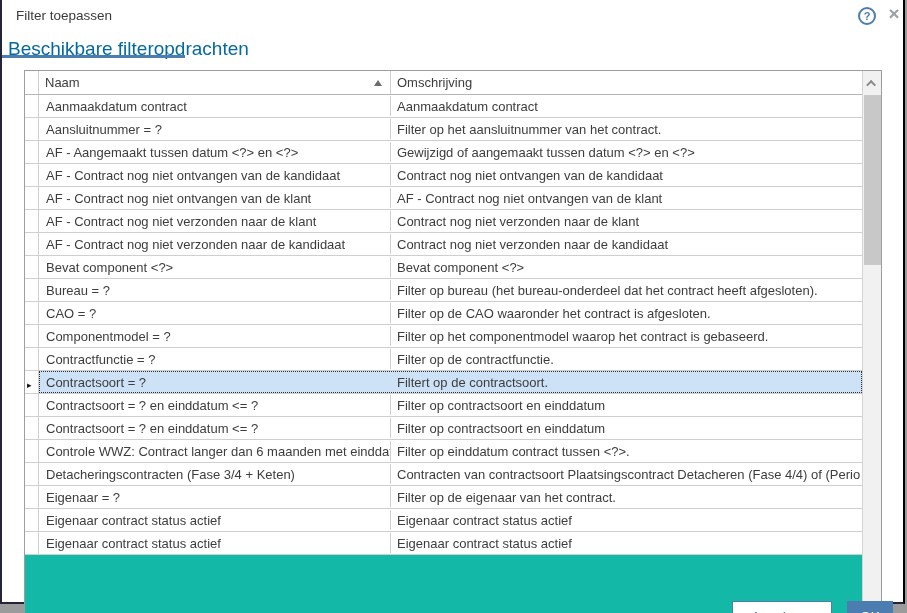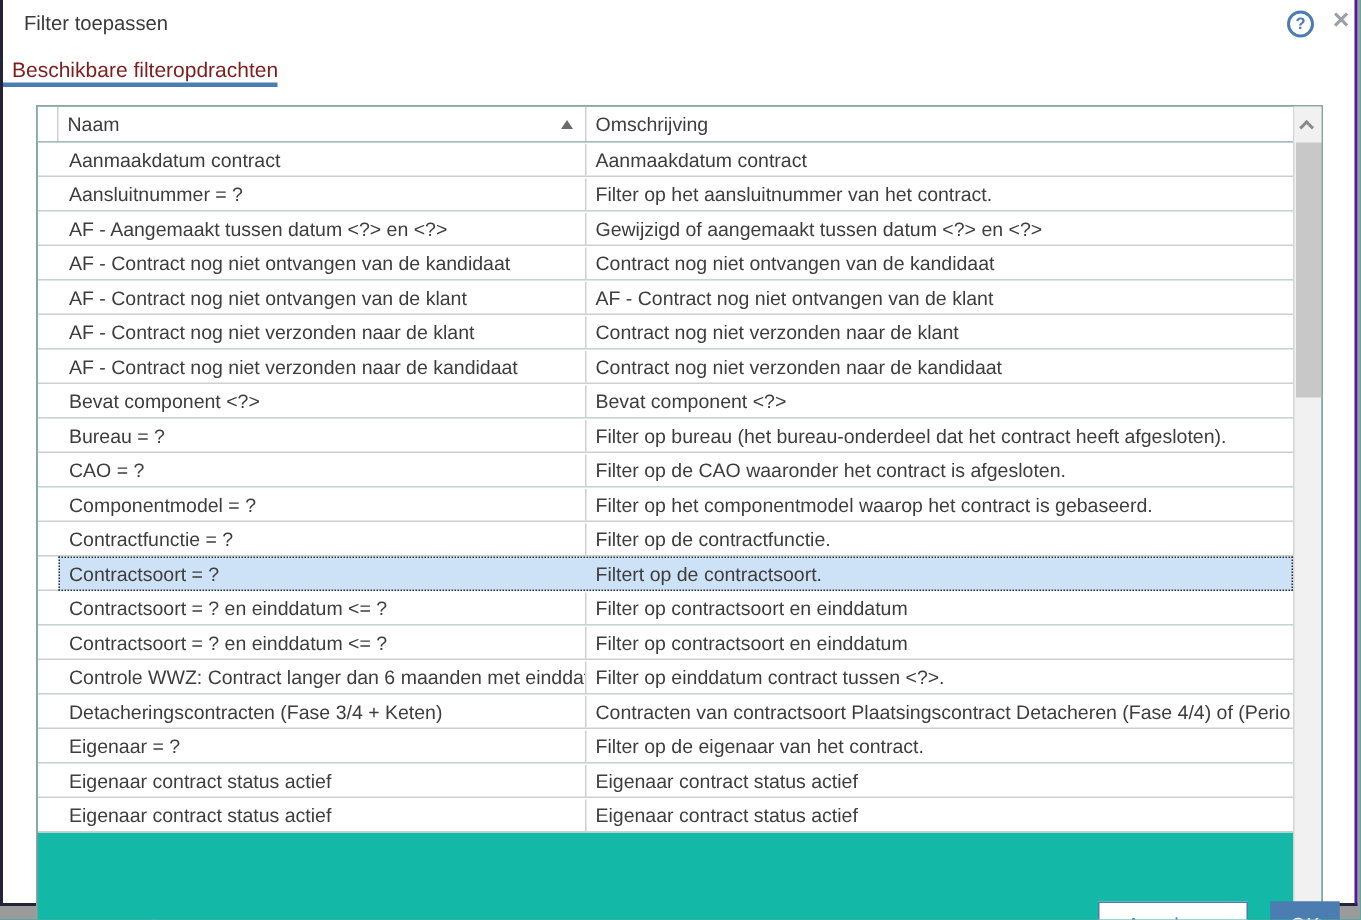--- a/index.html
+++ b/index.html
@@ -8,53 +8,53 @@
   body {
     font-family:"Liberation Sans", sans-serif;
     background:#9b9b9b;
     position:relative;
     overflow:hidden;
   }
   .bg-divider { position:absolute; left:100px; bottom:0; width:5px; height:9px; background:#b7b7b7; border-left:1px solid #8a8a8a; border-right:1px solid #8a8a8a; }
   .dialog {
     position:absolute; left:0; top:0; width:905px; height:604px;
     background:#ffffff;
-    border-left:2px solid #23233a; border-right:2px solid #4c1d95; border-bottom:2px solid #23233a;
+    border-left:2px solid #23233a; border-right:2px solid #000000; border-bottom:2px solid #23233a;
   }
   .title { position:absolute; left:14px; top:8px; font-size:13.5px; color:#3a3a3a; white-space:nowrap; }
   .help-icon {
     position:absolute; left:856px; top:7px; width:18px; height:18px;
     border:2px solid var(--accent); border-radius:50%;
     color:var(--accent); font-size:11px; font-weight:bold;
     display:flex; align-items:center; justify-content:center; cursor:pointer;
   }
   .close-icon {
     position:absolute; left:883px; top:3px; width:18px; height:22px;
     color:#9aa0a6; font-size:19px; font-weight:bold; line-height:22px; text-align:center; cursor:pointer;
   }
   .tab { position:absolute; left:0; top:36px; }
-  .tab-label { position:absolute; left:6px; top:2px; font-size:14px; color:#7f1d1d; white-space:nowrap; }
+  .tab-label { position:absolute; left:6px; top:2px; font-size:19px; color:#0369a1; white-space:nowrap; }
   .tab-underline { position:absolute; left:0; top:19px; width:183px; height:3px; background:var(--accent); }
 
   .table {
     position:absolute; left:22px; top:70px; width:858px; height:578px;
     border:1px solid #9e9e9e; background:#14b8a6; overflow:hidden;
   }
   .thead { display:flex; height:24px; border-bottom:1px solid #b5b5b5; background:#fff; }
   .th { font-size:13px; color:#3d3d3d; line-height:23px; white-space:nowrap; overflow:hidden; }
   .col-gutter { width:14px; border-right:1px solid #cfcfcf; flex:none; }
   .col-name  { width:352px; border-right:1px solid #cfcfcf; flex:none; padding-left:6px; position:relative; }
   .col-desc  { flex:1; padding-left:6px; min-width:0; }
   .sort-arrow {
     position:absolute; right:8px; top:9px; width:0; height:0;
     border-left:4px solid transparent; border-right:4px solid transparent;
     border-bottom:6px solid #6b6b6b;
   }
   .tbody { position:absolute; left:0; top:24px; right:19px; bottom:0; overflow:hidden; }
-  .tr { display:flex; height:23px; border-bottom:1px solid #cfcfcf; background:#fff;align-items:center; }
+  .tr { display:flex; height:23px; border-bottom:1px solid #cfcfcf; background:#fff; }
   .td-gutter { width:14px; border-right:1px solid #cfcfcf; flex:none; position:relative; }
   .row-arrow { position:absolute; left:2px; top:4px; font-size:9px; color:#111; }
   .row-content { flex:1; display:flex; min-width:0; border:1px dotted transparent; }
   .tr.selected .row-content { border-color:#2f2f2f; background:var(--selection); }
   .td { font-size:13px; color:#3d3d3d; line-height:21px; white-space:nowrap; overflow:hidden; }
   .td-name { width:351px; border-right:1px solid #cfcfcf; flex:none; padding-left:6px; }
   .tr.selected .td-name { border-right-color:transparent; }
   .td-desc { flex:1; padding-left:6px; min-width:0; }
 
   .scrollbar { position:absolute; right:0; top:0; bottom:0; width:19px; background:#f1f1f1; border-left:1px solid #d4d4d4; }

